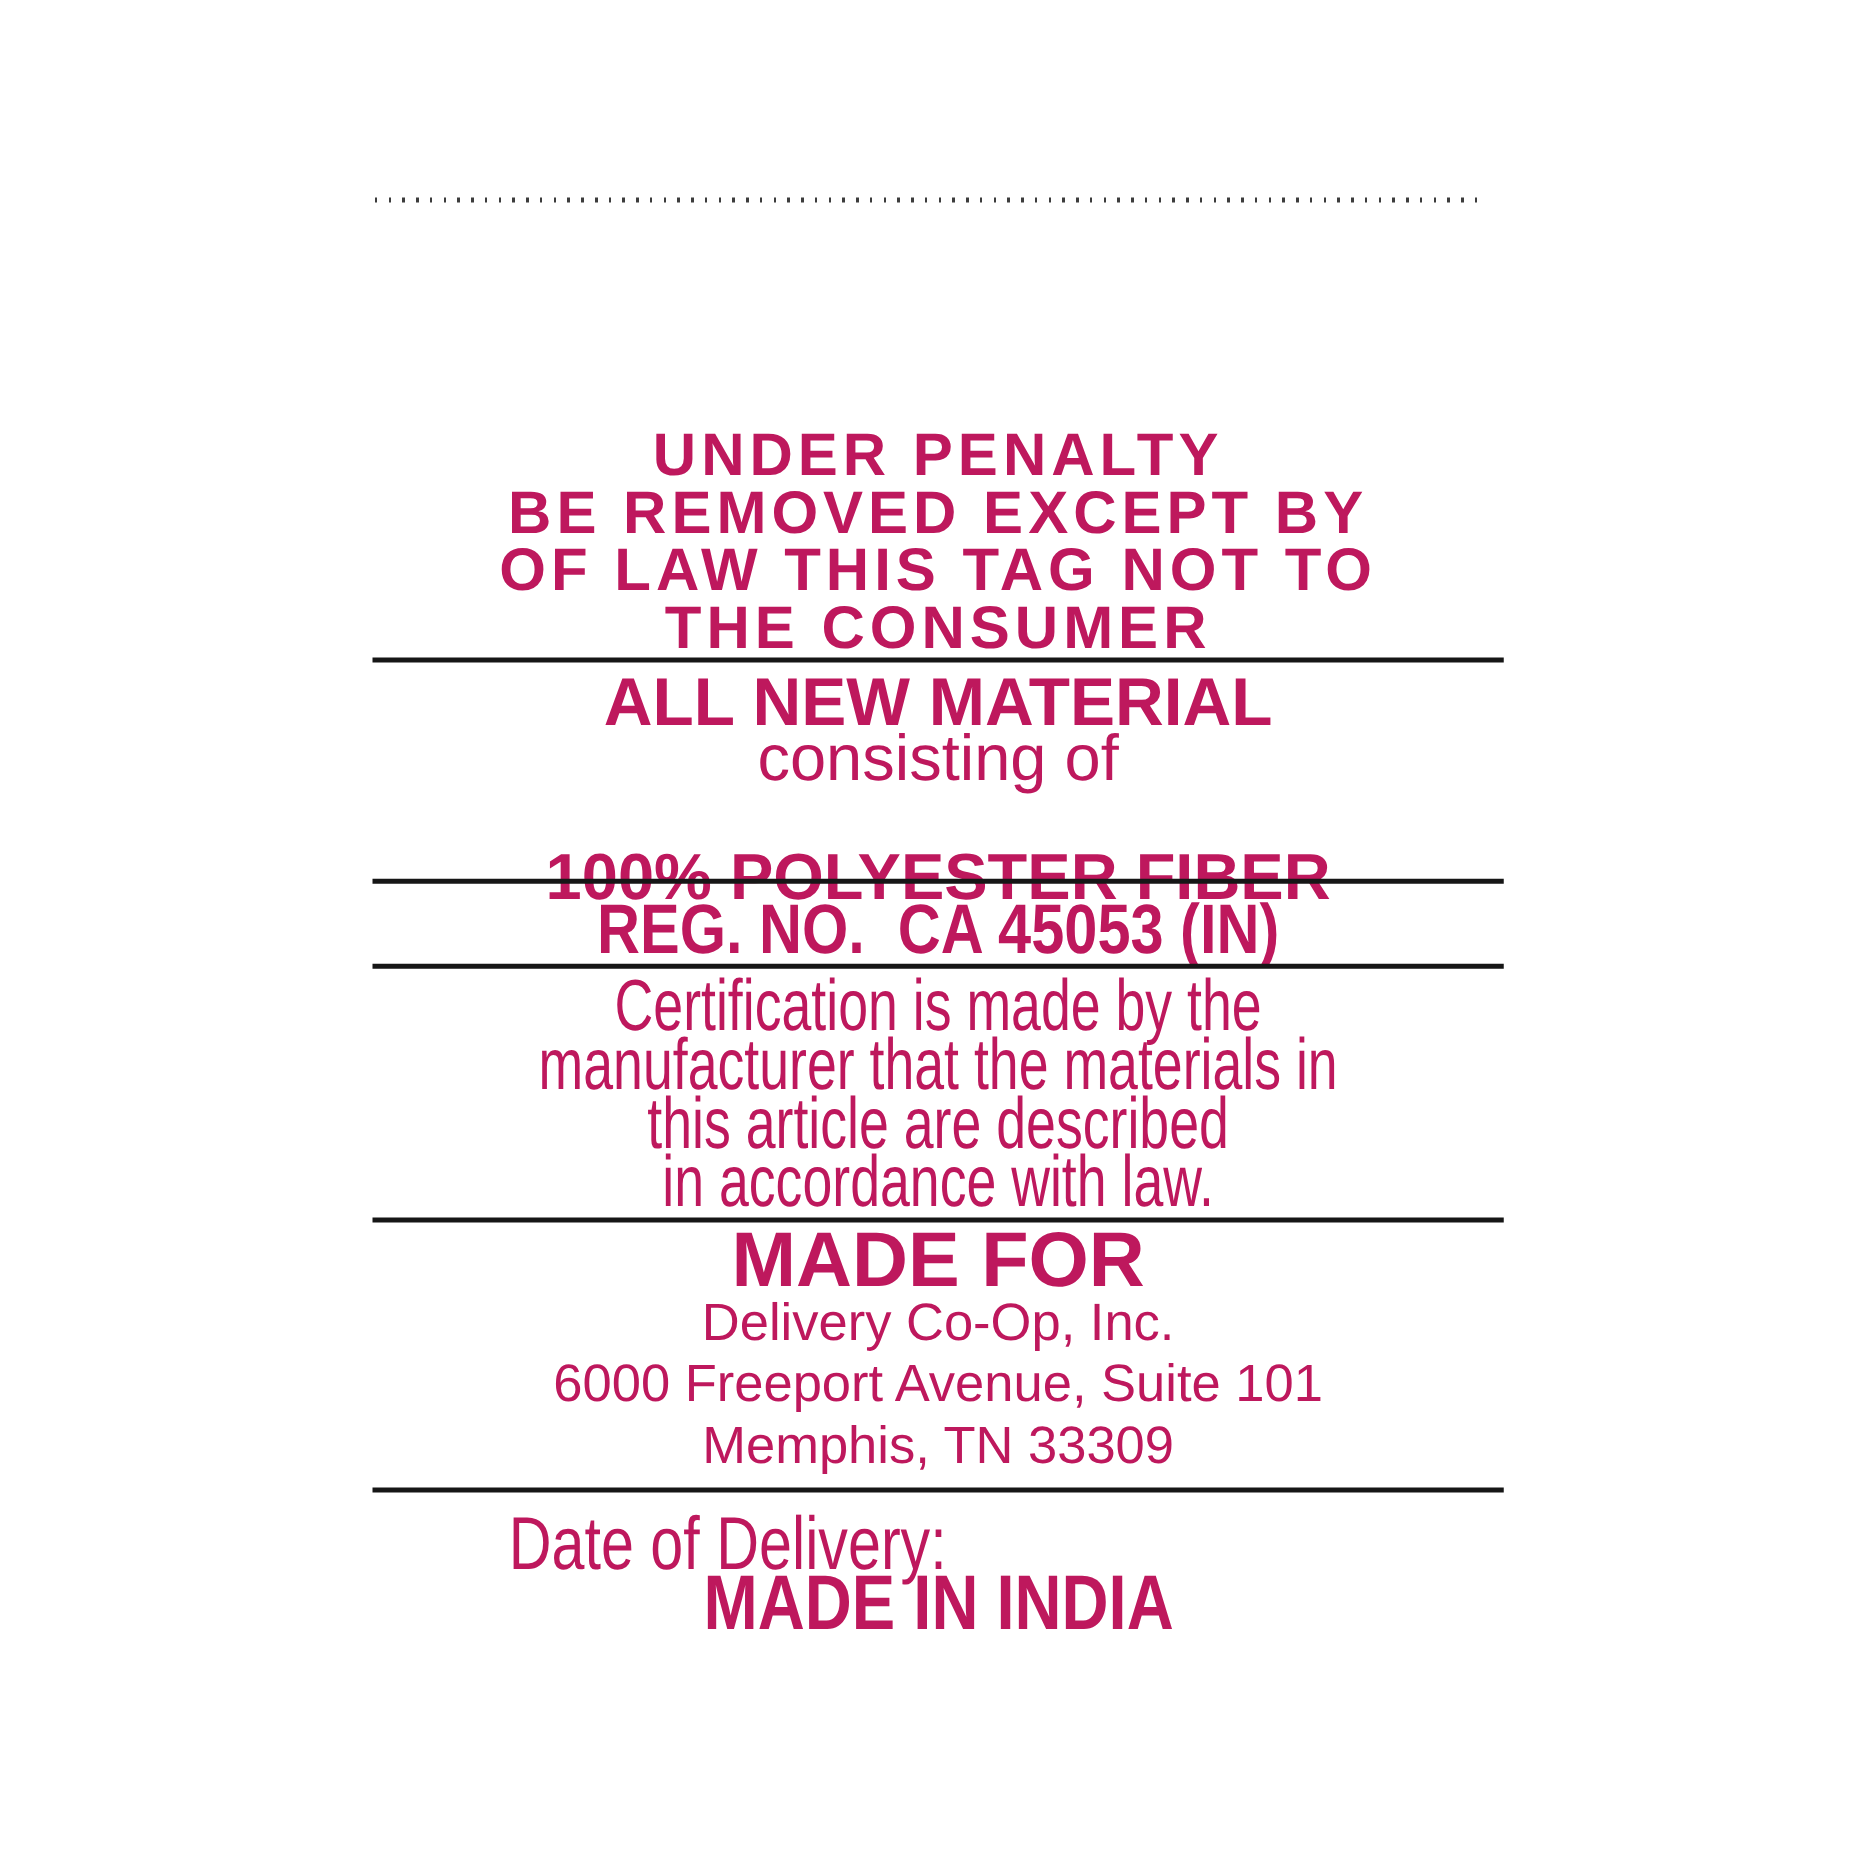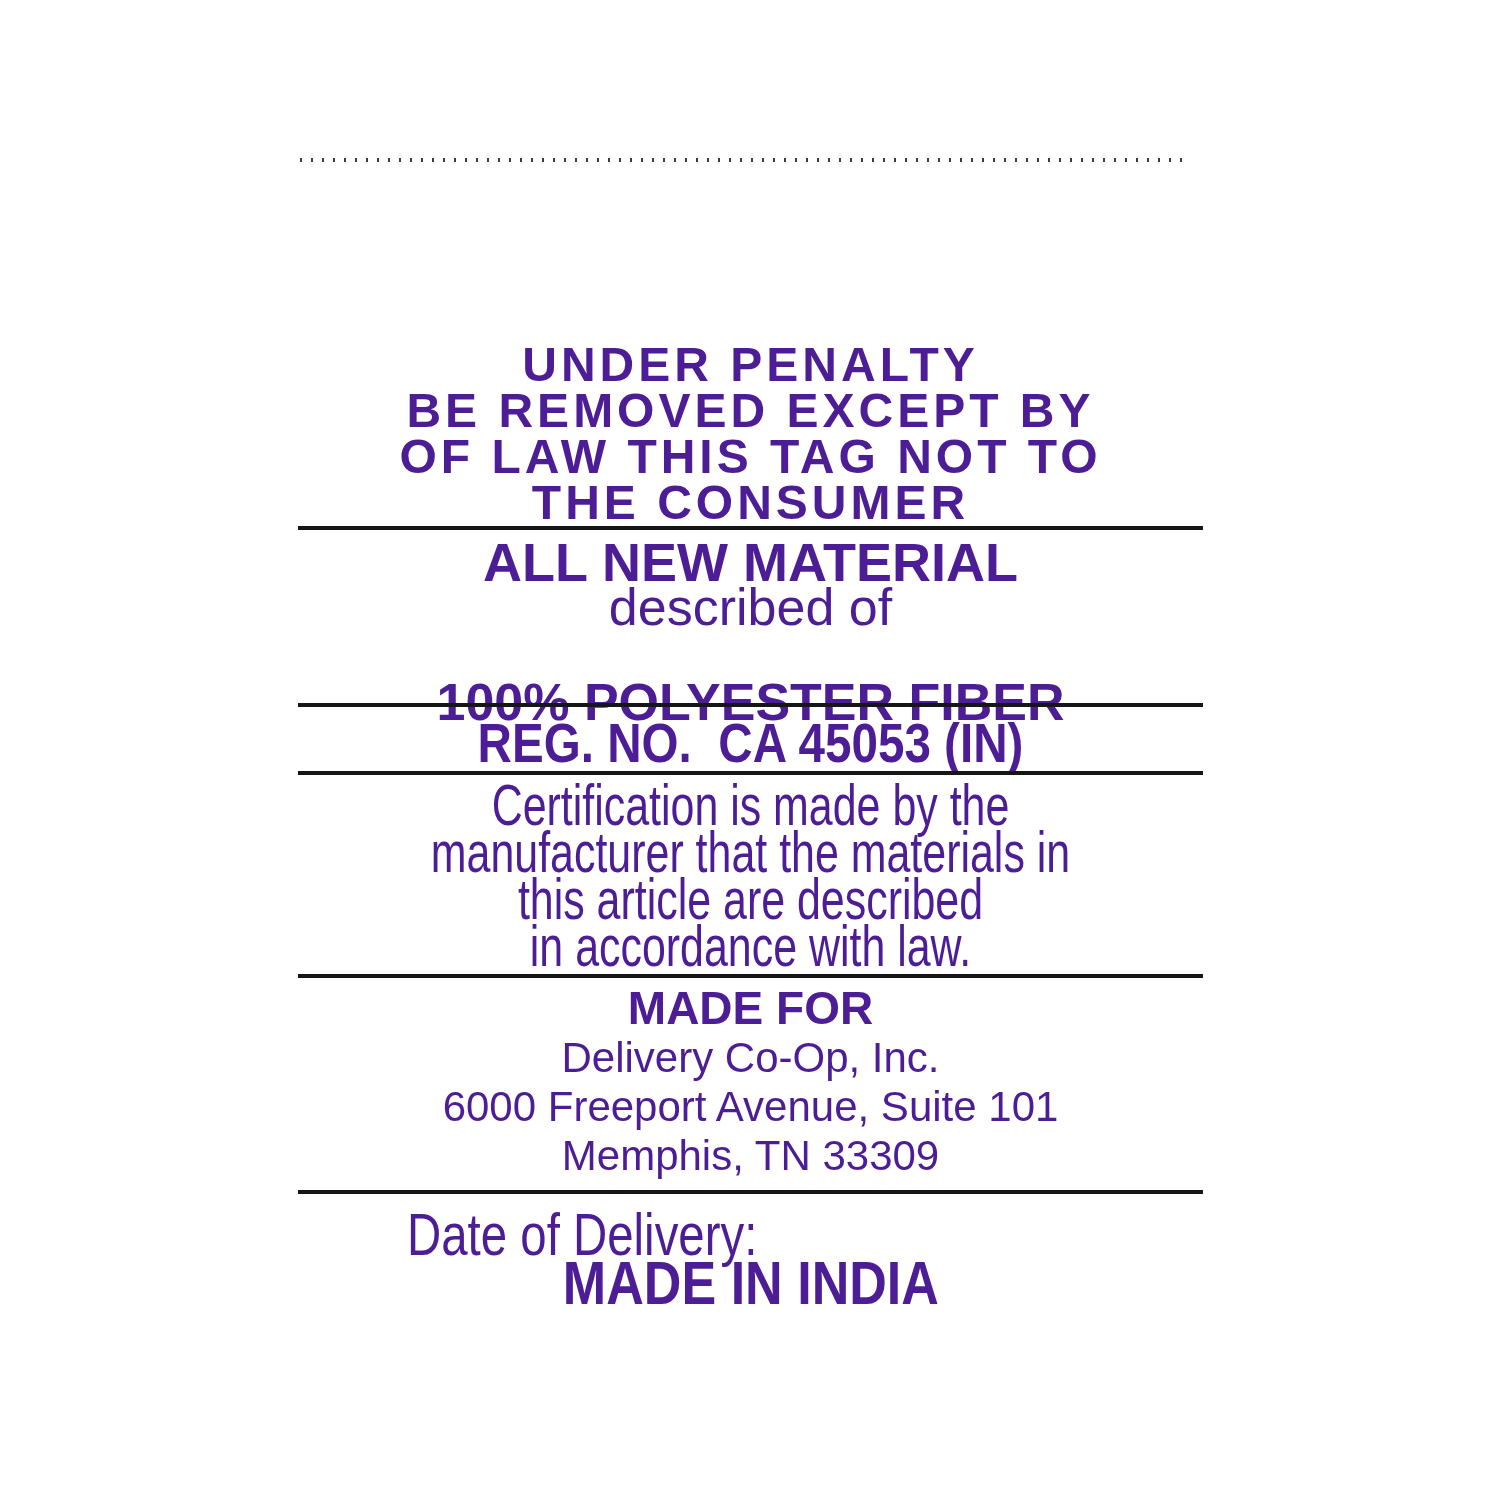--- a/index.html
+++ b/index.html
@@ -7,21 +7,21 @@
     padding: 0;
     background: #ffffff;
   }
   .canvas {
     position: relative;
     width: 1500px;
     height: 1500px;
     background: #ffffff;
     overflow: hidden;
     font-family: "Liberation Sans", sans-serif;
-    color: #4c1d95;
+    color: #be185d;
   }
   .label-area {
     position: absolute;
     left: 298px;
     top: 0;
     width: 905px;
     height: 1500px;
   }
   .perforation {
     position: absolute;
@@ -114,21 +114,21 @@
   .madefor-block {
     position: absolute;
     top: 984px;
     left: 0;
     width: 905px;
     text-align: center;
     line-height: 49px;
   }
   .madefor-title {
     font-weight: bold;
-    font-size: 46px;
+    font-size: 62px;
   }
   .madefor-line {
     font-size: 42px;
   }
   .delivery-line {
     position: absolute;
     top: 1205px;
     left: 109px;
     font-size: 60px;
     line-height: 60px;
@@ -164,21 +164,21 @@
     <div class="heading-block">
       <div>UNDER PENALTY</div>
       <div>BE REMOVED EXCEPT BY</div>
       <div>OF LAW THIS TAG NOT TO</div>
       <div>THE CONSUMER</div>
     </div>
 
     <div class="rule rule-1"></div>
 
     <div class="material-title">ALL NEW MATERIAL</div>
-    <div class="material-sub">described of</div>
+    <div class="material-sub">consisting of</div>
     <div class="material-content">100% POLYESTER FIBER</div>
 
     <div class="rule rule-2"></div>
 
     <div class="reg-line">REG. NO.  CA 45053 (IN)</div>
 
     <div class="rule rule-3"></div>
 
     <div class="cert-block">
       <div class="cert-line">Certification is made by the</div>

